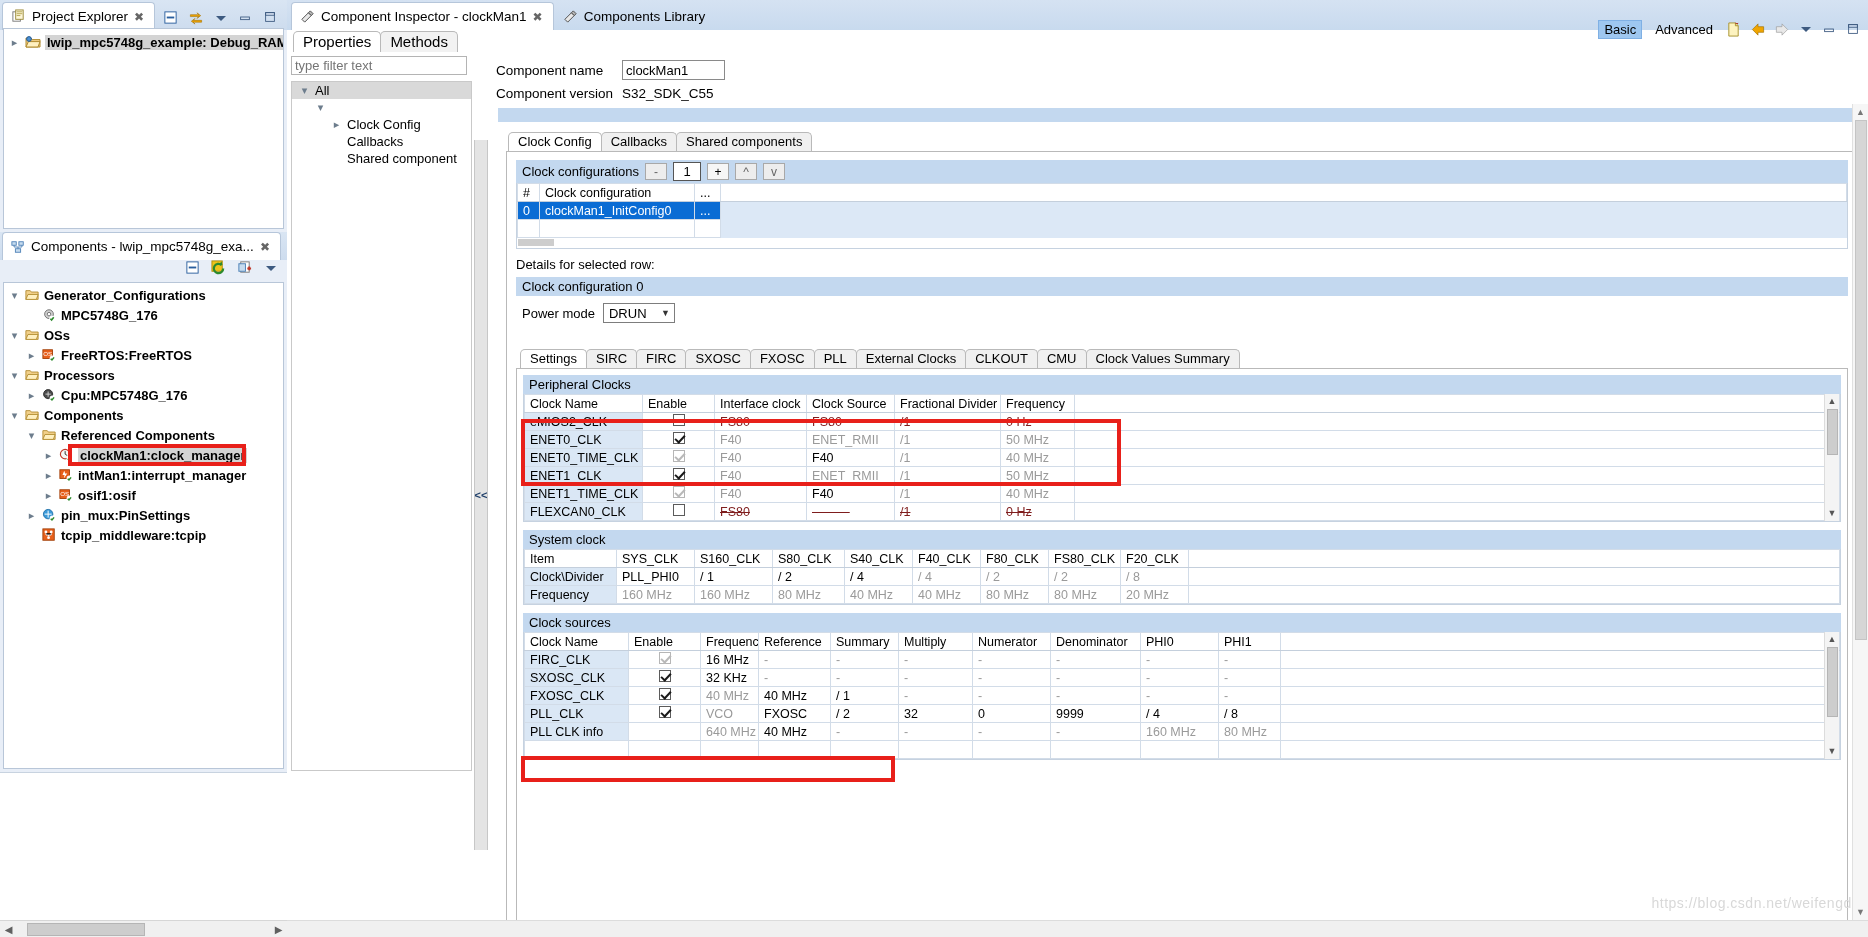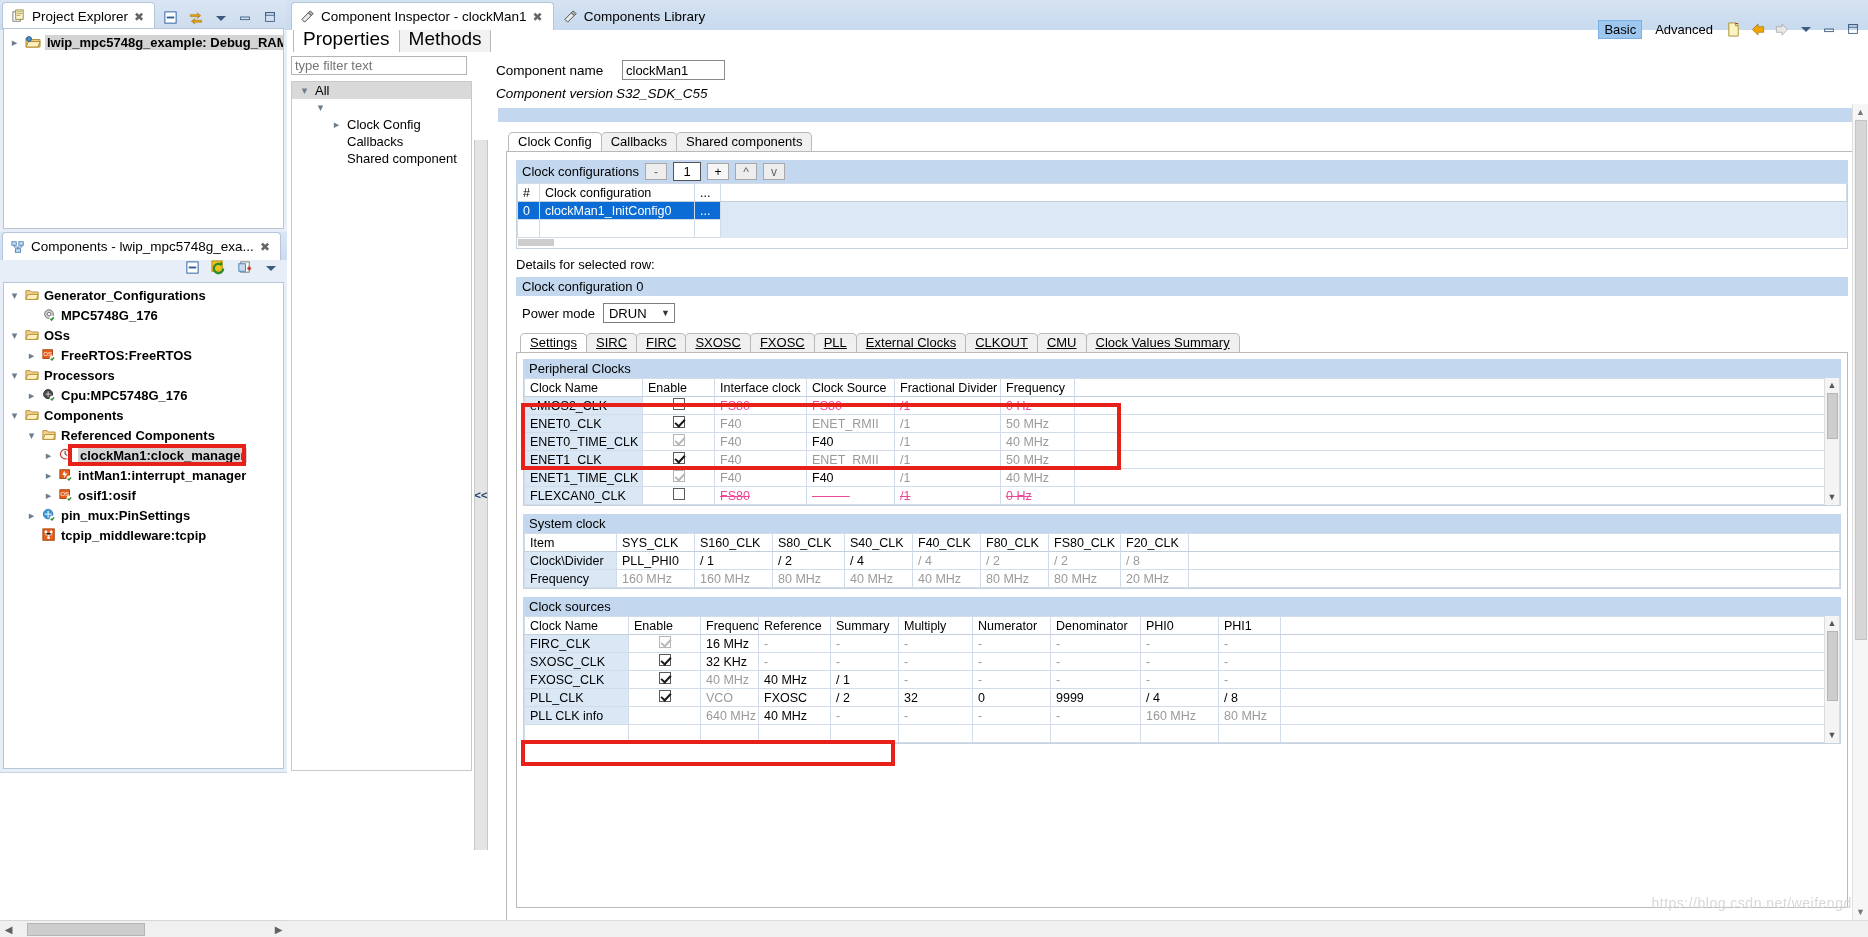--- a/index.html
+++ b/index.html
@@ -78,21 +78,21 @@
   .ed-tabbar {
     height: 30px; background: linear-gradient(#d5e2f2, #c8daee);
     display: flex; align-items: flex-end; position: relative;
   }
   .ed-tools { position: absolute; right: 6px; top: 20px; display: flex; align-items: center; gap: 8px; }
   .mode-btn { font-size: 13px; padding: 1px 5px; }
   .mode-btn.on { background: #9ec7f0; border: 1px solid #7fb0e4; }
 
   .props-tabs { height: 22px; display: flex; align-items: flex-end; padding-left: 6px; background: #ffffff; }
   .ptab {
-    font-size: 19px; padding: 1px 9px 2px 9px;
+    font-size: 15px; padding: 1px 9px 2px 9px;
     border: 1px solid #b9b9b9; border-bottom: none;
     border-radius: 5px 5px 0 0; background: #f2f2f2; margin-right: -1px; margin-top: 6px;
   }
   .ptab.active { background: #ffffff; }
 
   .props-body { position: absolute; left: 0; top: 52px; right: 0; bottom: 0; background: #ffffff; display: flex; }
 
   .filter-col { width: 185px; padding: 4px 0 0 4px; flex: none; }
   .filter-input {
     width: 176px; height: 19px; border: 1px solid #b4b4b4; background: #fff;
@@ -106,21 +106,21 @@
   .splitbar {
     width: 14px; height: 710px; background: #e4e4e4; border-left: 1px solid #c7c7c7; border-right: 1px solid #c7c7c7;
     display: flex; align-items: center; justify-content: center; font-size: 11px; color: #20406a; font-weight: bold;
   }
 
   .main-col { flex: 1; position: relative; min-width: 0; padding: 6px 0 0 6px; }
 
   .name-row { display: flex; align-items: center; height: 24px; gap: 6px; font-size: 13.5px; }
   .name-row .lbl { width: 120px; }
   .name-input { width: 103px; height: 20px; border: 1px solid #8a8a8a; font-size: 13px; padding: 0 3px; font-family: inherit; }
-  .ver-row { display: flex; align-items: center; height: 22px; gap: 0; font-size: 13.5px; font-style: italic; }
+  .ver-row { display: flex; align-items: center; height: 22px; gap: 6px; font-size: 13.5px; }
   .ver-row .lbl { width: 120px; }
   .bluebar { height: 14px; background: #c3d8ef; margin: 4px 8px 0 2px; }
 
   .cc-tabs { display: flex; align-items: flex-end; height: 21px; margin: 8px 0 0 12px; }
   .cctab {
     font-size: 13px; padding: 1px 9px 2px 9px; background: #f0f0f0;
     border: 1px solid #b9b9b9; border-bottom: none; border-radius: 5px 5px 0 0; margin-right: -1px;
   }
   .cctab.active { background: #fff; }
 
@@ -137,21 +137,21 @@
   .spin { border: 1px solid #555; background: #fff; width: 28px; height: 19px; display: flex; align-items: center; justify-content: center; font-size: 13px; }
 
   table.grid { border-collapse: collapse; width: 100%; font-size: 12.5px; table-layout: fixed; }
   table.grid th, table.grid td {
     border: 1px solid #d2dce8; padding: 1px 5px; text-align: left; font-weight: normal;
     height: 18px; overflow: hidden; white-space: nowrap;
   }
   table.grid thead th { background: #ffffff; border-bottom: 1px solid #c4cfdc; font-size: 12.5px; }
   .firstcol { background: #dae7f5; }
   .dim { color: #9a9a9a; }
-  .strike { color: #ec4899; text-decoration: line-through; }
+  .strike { color: #7f1d1d; text-decoration: line-through; }
   .rowsel { background: #0a6cd4; color: #fff; }
 
   .chk { width: 12px; height: 12px; border: 1px solid #5b5b5b; background: #fff; display: inline-block; position: relative; }
   .chk.dis { border-color: #b6b6b6; }
   .chk.on::after {
     content: ""; position: absolute; left: 3px; top: 0px; width: 4px; height: 8px;
     border: solid #1a1a1a; border-width: 0 2px 2px 0; transform: rotate(43deg);
   }
   .chk.on.dis::after { border-color: #b9b9b9; }
   .cellcenter { text-align: center !important; }
@@ -613,21 +613,21 @@
           </div>
 
           <div style="display:flex;align-items:center;gap:8px;margin:7px 0 0 6px;">
             <span style="font-size:13px;">Power mode</span>
             <span class="sel-combo">
               <span>DRUN</span>
               <span class="ar">▼</span>
             </span>
           </div>
 
-          <div class="cc-tabs" style="margin:8px 0 0 4px;text-decoration:underline;">
+          <div class="cc-tabs" style="margin:24px 0 0 4px;">
             <div class="cctab active">Settings</div>
             <div class="cctab">SIRC</div>
             <div class="cctab">FIRC</div>
             <div class="cctab">SXOSC</div>
             <div class="cctab">FXOSC</div>
             <div class="cctab">PLL</div>
             <div class="cctab">External Clocks</div>
             <div class="cctab">CLKOUT</div>
             <div class="cctab">CMU</div>
             <div class="cctab">Clock Values Summary</div>

